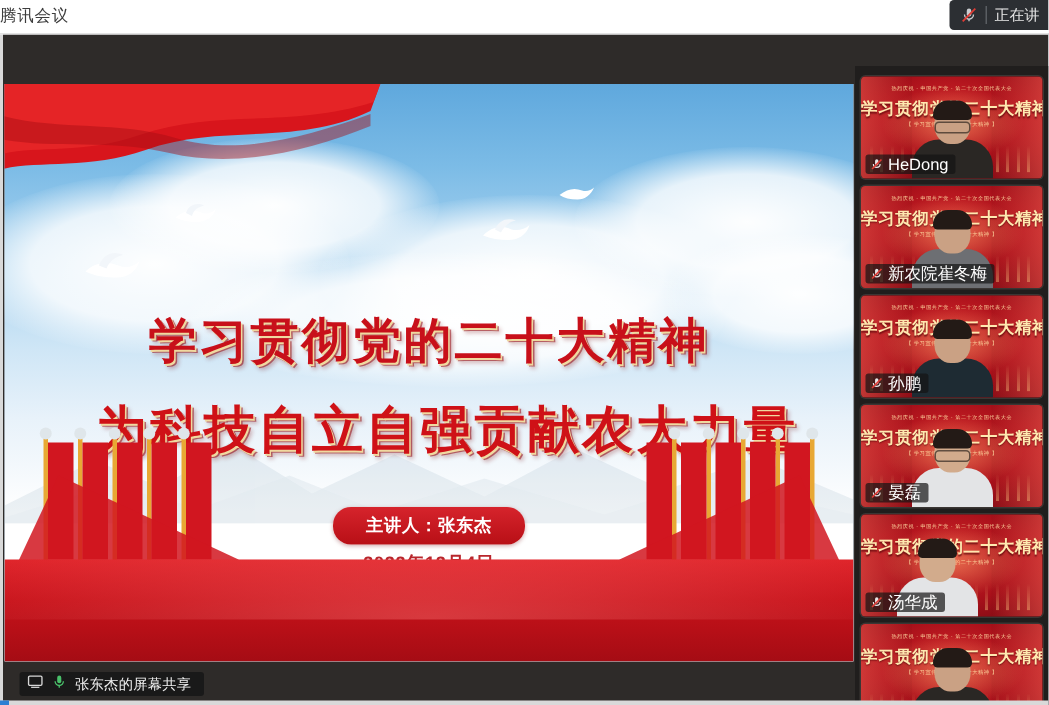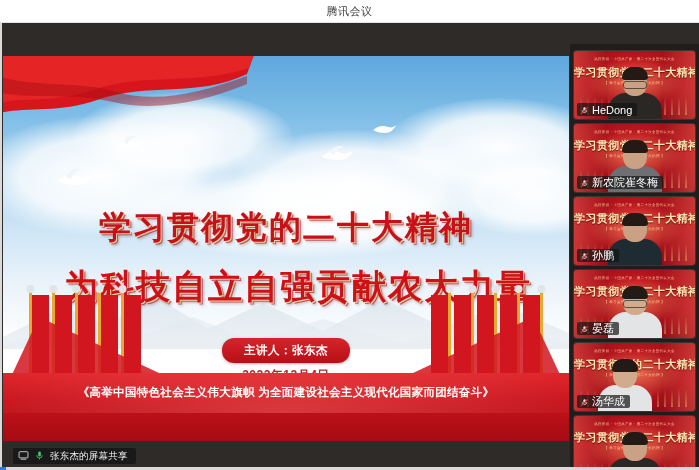--- a/index.html
+++ b/index.html
@@ -28,21 +28,21 @@
     width: 699px; height: 22px;
     background: #ffffff;
     border-bottom: 1px solid #e3e3e3;
     z-index: 40;
   }
   .topbar-title {
     position: absolute;
     left: 0; top: 0;
     width: 699px;
     line-height: 22px;
-    text-align: center;
+    text-align: left;
     font-size: 11px;
     color: #3c3c3c;
     letter-spacing: .5px;
   }
 
   .speaking-badge {
     position: absolute;
     right: 0; top: 0;
     height: 20px;
     background: #2c2f33;
@@ -426,20 +426,32 @@
 </style>
 </head>
 <body>
 
 <div id="app">
 
   <div class="topbar">
     <div class="topbar-title">腾讯会议</div>
   </div>
 
+  <div class="speaking-badge">
+    <span>
+      <svg class="mic-mute-svg" width="12" height="12" viewBox="0 0 16 16">
+        <rect x="6" y="2.2" width="4" height="7.2" rx="2" fill="#c9ccd0"></rect>
+        <path d="M4 7.6a4 4 0 0 0 8 0" stroke="#c9ccd0" stroke-width="1.2" fill="none"></path>
+        <line x1="8" y1="11.6" x2="8" y2="13.6" stroke="#c9ccd0" stroke-width="1.2"></line>
+        <line x1="2.4" y1="13.6" x2="13.6" y2="2.4" stroke="#e03b34" stroke-width="1.6"></line>
+      </svg>
+    </span>
+    <span class="sep"></span>
+    <span class="label">正在讲</span>
+  </div>
 
   <div class="stage">
     <div class="stage-edge"></div>
 
     <div class="slide-wrap">
       <div class="slide">
 
         <div class="cloud c1"></div>
         <div class="cloud c2"></div>
         <div class="cloud c3"></div>
@@ -522,21 +534,20 @@
             <path d="M46 18 L63 18 L63 96 L46 96 Z" fill="#d11620"></path>
             <path d="M69 18 L86 18 L86 96 L69 96 Z" fill="#d11620"></path>
             <path d="M92 18 L109 18 L109 96 L92 96 Z" fill="#d11620"></path>
             <path d="M115 18 L132 18 L132 96 L115 96 Z" fill="#d11620"></path>
             <path d="M0 104 L30 40 L150 96 L150 110 L0 110 Z" fill="#d11620" opacity="0.85"></path>
           </g>
         </svg>
 
         <div class="red-band">
           <div class="sheen"></div>
-          <div class="band-quote">《高举中国特色社会主义伟大旗帜  为全面建设社会主义现代化国家而团结奋斗》</div>
         </div>
 
       </div>
     </div>
 
     <div class="share-bar">
       <span>
         <svg width="11" height="11" viewBox="0 0 16 16">
           <rect x="1.5" y="2.5" width="13" height="9" rx="1.2" fill="none" stroke="#d8d8d8" stroke-width="1.3"></rect>
           <rect x="4" y="12.8" width="8" height="1.2" fill="#d8d8d8"></rect>

